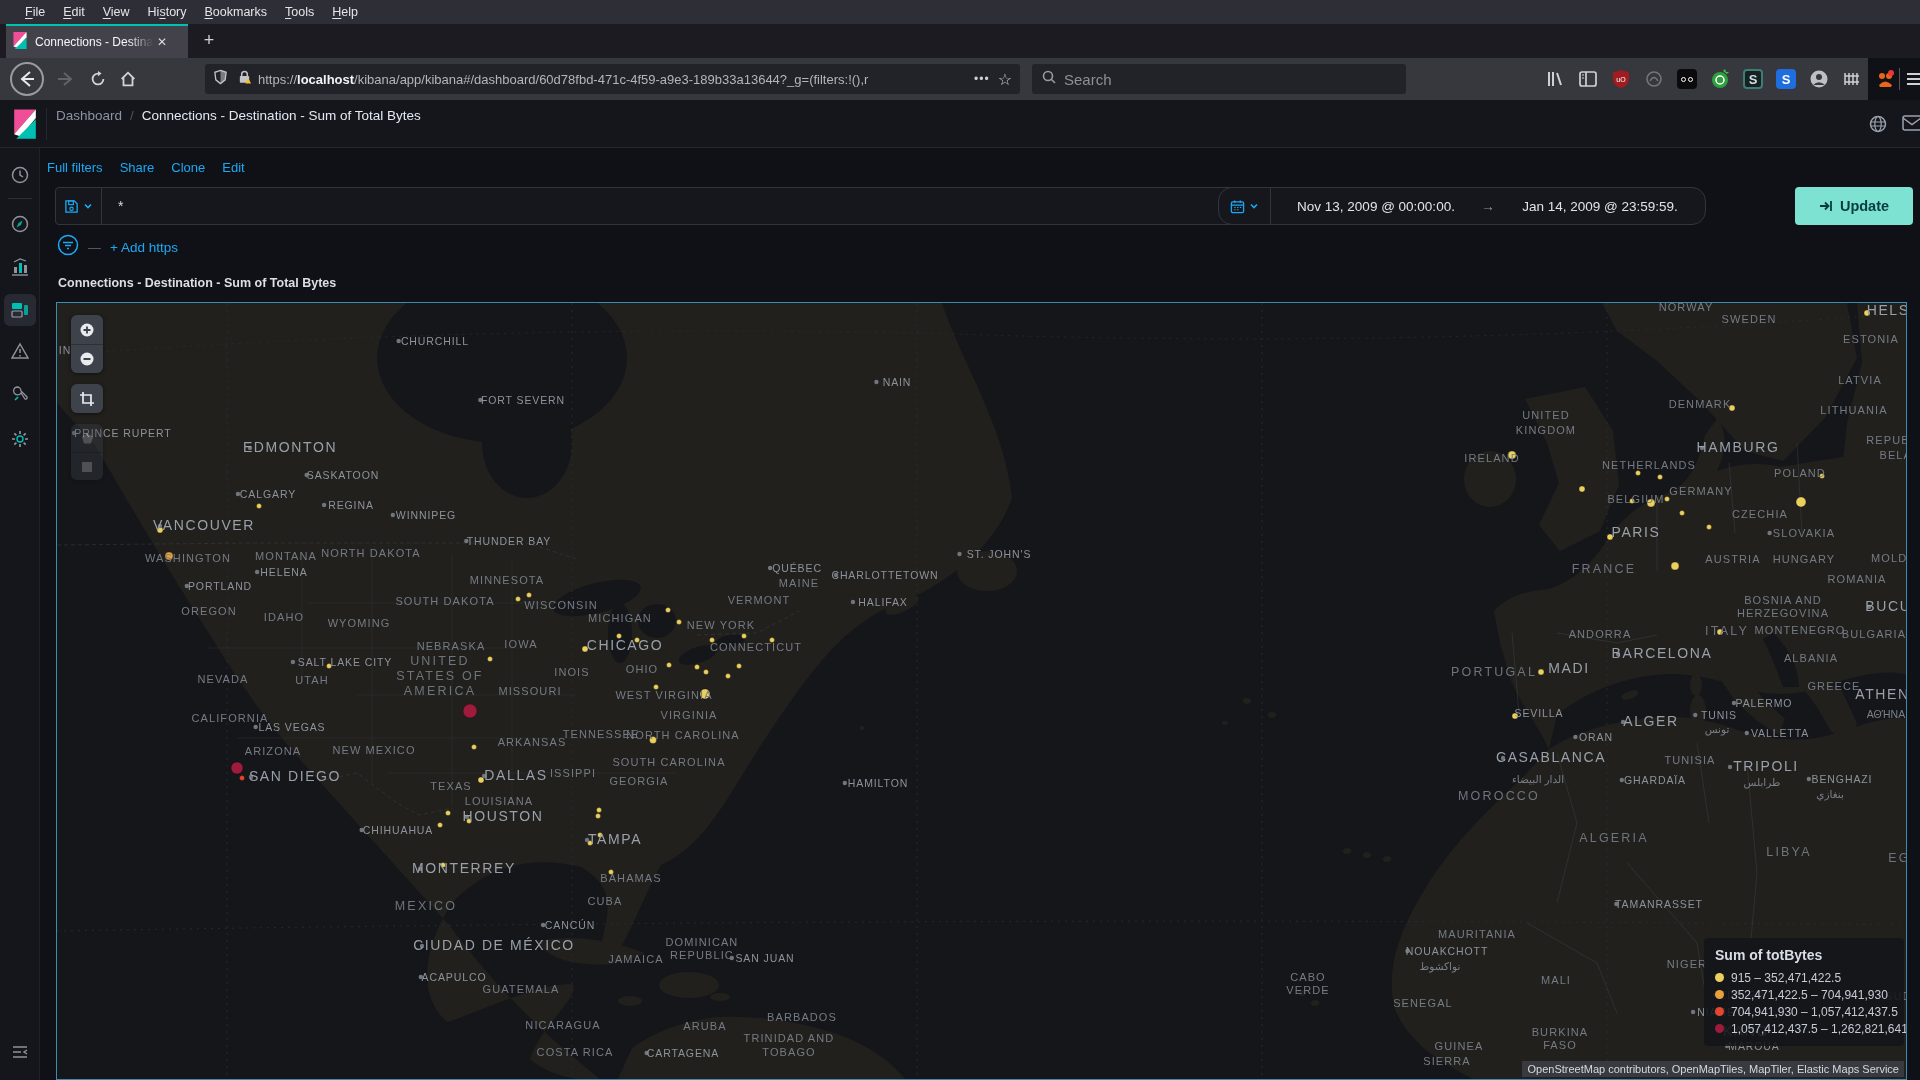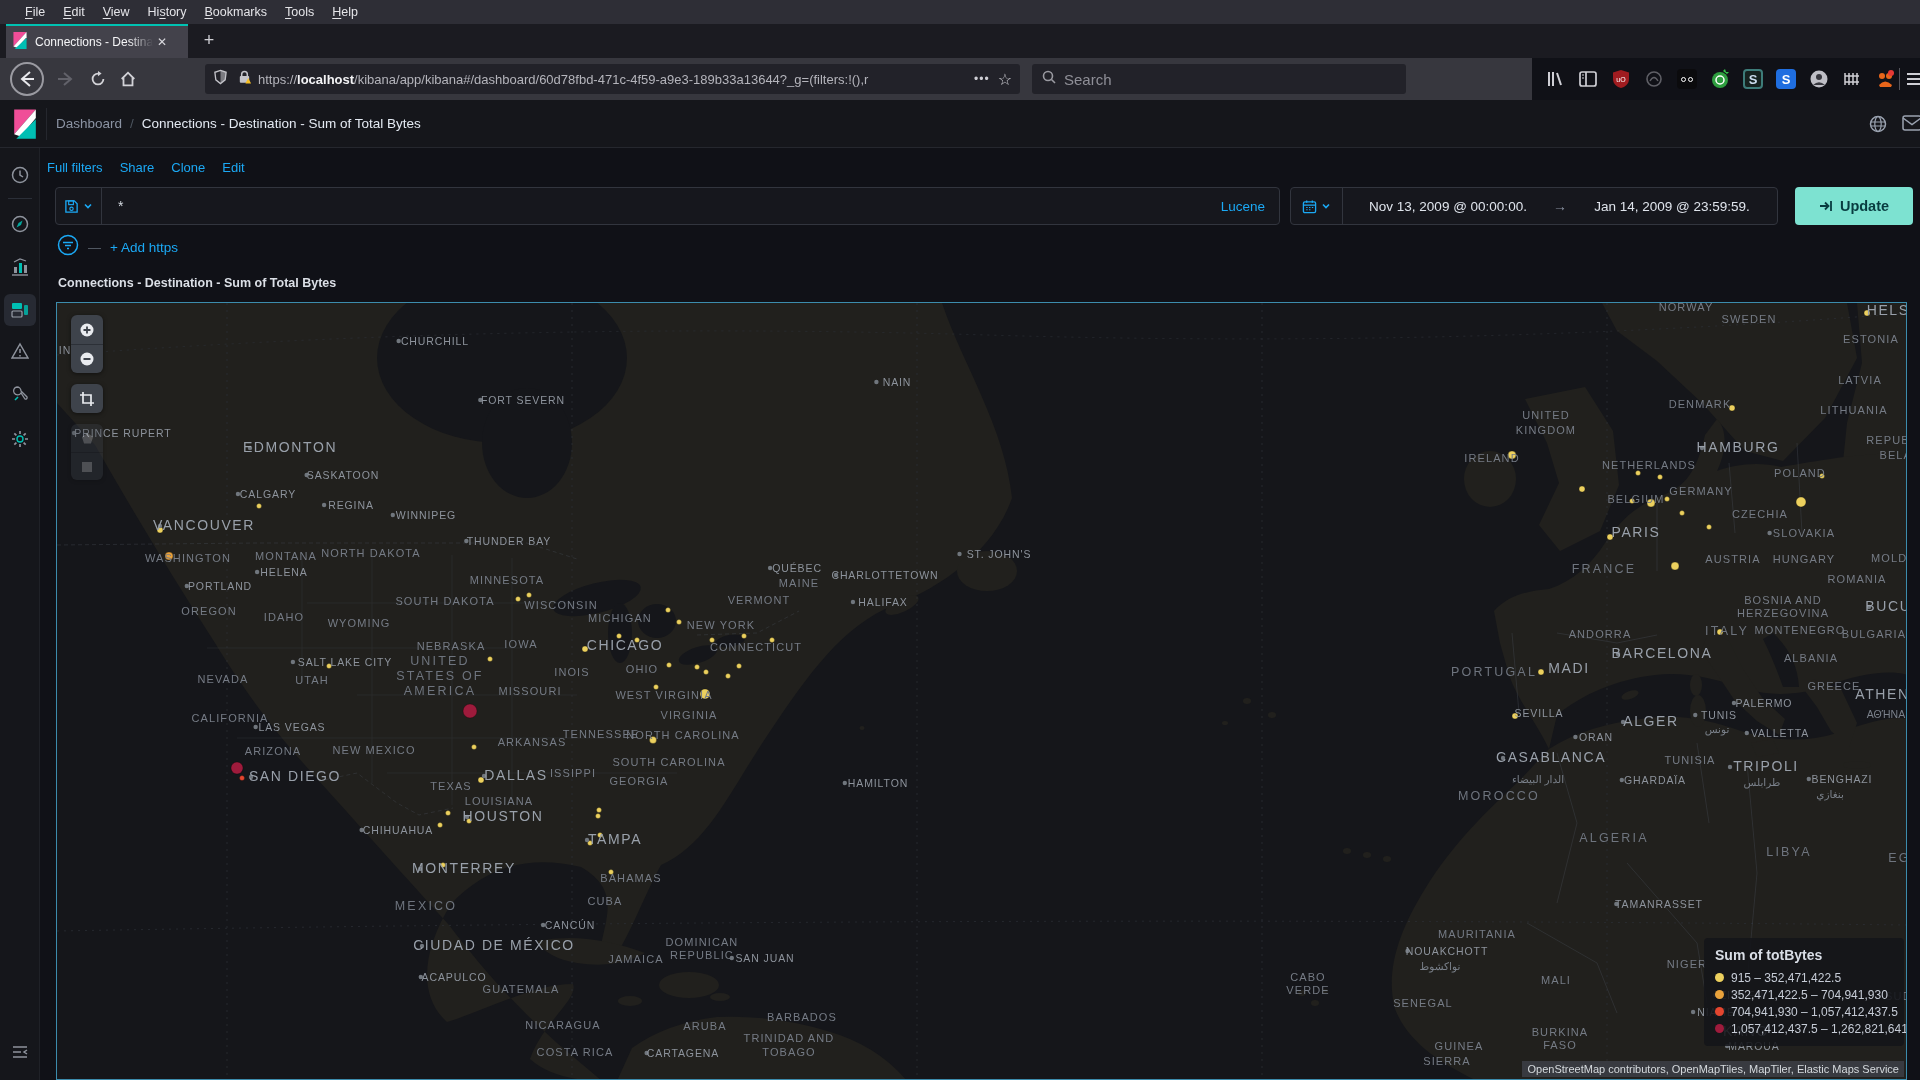--- a/index.html
+++ b/index.html
@@ -17,39 +17,39 @@
   #tab { position:absolute; left:6px; top:0; width:182px; height:34px; background:#43424b;
     border-top:2px solid #00c2b2; display:flex; align-items:center; padding:0 6px; }
   #tab-title { color:#f5f5f7; font-size:12px; white-space:nowrap; overflow:hidden; width:118px;
     margin-left:7px; position:relative; }
   #tab-title:after { content:""; position:absolute; right:0; top:0; bottom:0; width:24px;
     background:linear-gradient(to right, rgba(67,66,75,0), #43424b); }
   #tab-close { color:#d9d9de; font-size:12px; margin-left:4px; }
   #new-tab { position:absolute; left:196px; top:5px; width:26px; height:24px; color:#cfcfd4;
     font-size:18px; text-align:center; line-height:23px; border-radius:3px; }
 
-  #navbar { position:absolute; left:0; top:58px; width:1532px; height:42px; background:#37373e; }
+  #navbar { position:absolute; left:0; top:58px; width:1868px; height:42px; background:#37373e; }
   .nav-btn { position:absolute; top:7px; width:28px; height:28px; display:flex; align-items:center; justify-content:center; }
   #back-btn { left:10px; top:4px; width:34px; height:34px; border:2px solid #9a9aa1; border-radius:50%; }
   #urlbar { position:absolute; left:205px; top:6px; width:815px; height:30px; background:#222229;
     border-radius:3px; display:flex; align-items:center; padding:0 8px; }
   #url-text { font-size:13px; color:#b4b4bb; white-space:nowrap; overflow:hidden; flex:1; position:relative; margin-left:6px;}
   #url-text .host { color:#f3f3f5; font-weight:bold; }
   #url-text:after { content:""; position:absolute; right:0; top:0; bottom:0; width:50px;
     background:linear-gradient(to right, rgba(34,34,41,0), #222229); }
   #searchbar { position:absolute; left:1032px; top:6px; width:374px; height:30px; background:#222229;
     border-radius:3px; display:flex; align-items:center; padding:0 10px; }
   #search-placeholder { color:#8f8f97; font-size:15px; margin-left:8px; }
   .ext { position:absolute; top:11px; width:20px; height:20px; border-radius:4px; }
   .glyph { color:#cfcfd5; font-size:15px; }
 
   
   #kheader { position:absolute; left:0; top:100px; width:1920px; height:48px; background:#15161b;
     border-bottom:1px solid #25272e; }
-  #kcrumb { position:absolute; left:56px; top:16px; font-size:13.5px; }
+  #kcrumb { position:absolute; left:56px; top:8px; font-size:13.5px; }
   #kcrumb .root { color:#8b93a3; }
   #kcrumb .sep { color:#4d5560; margin:0 8px; }
   #kcrumb .cur { color:#e3e9f2; }
   #logo-divider { position:absolute; left:46px; top:8px; height:32px; width:1px; background:#25272e; }
 
   
   #krail { position:absolute; left:0; top:148px; width:40px; height:932px; background:#15161b;
     border-right:1px solid #1f2127; }
   .rail-icon { position:absolute; left:11px; width:18px; height:18px; }
   .rail-active { position:absolute; left:4px; width:32px; height:32px; background:#272a33; border-radius:6px; }
@@ -57,21 +57,21 @@
   
   #kactions { position:absolute; left:47px; top:160px; display:flex; gap:17px; }
   #kactions span { color:#1ba9f5; font-size:13px; }
 
   
   .kbox { position:absolute; top:187px; height:38px; background:#16171d; border:1px solid #32353e; border-radius:4px; display:flex; align-items:center; }
   #qbox { left:55px; width:1225px; }
   #qsave { width:46px; height:100%; display:flex; align-items:center; justify-content:center; gap:4px; border-right:1px solid #32353e; }
   #qvalue { color:#d6dbe2; font-size:14px; margin-left:16px; flex:1; }
   #qlang { color:#1ba9f5; font-size:13.5px; margin-right:14px; }
-  #dbox { left:1290px; width:488px; }
+  #dbox { left:1218px; width:488px;border-radius:14px; }
   #dcal { width:52px; height:100%; display:flex; align-items:center; justify-content:center; gap:4px; border-right:1px solid #32353e; }
   .dtext { color:#dfe4ec; font-size:13.5px; flex:1; text-align:center; }
   #darrow { color:#8b93a3; font-size:14px; }
   #update-btn { position:absolute; left:1795px; top:187px; width:118px; height:38px; background:#7de2d1;
     border-radius:4px; display:flex; align-items:center; justify-content:center; gap:7px;
     color:#083c40; font-size:14.5px; font-weight:bold; }
 
   
   #filter-row { position:absolute; left:57px; top:234px; display:flex; align-items:center; gap:9px; }
   #add-filter { color:#1ba9f5; font-size:13.5px; }

